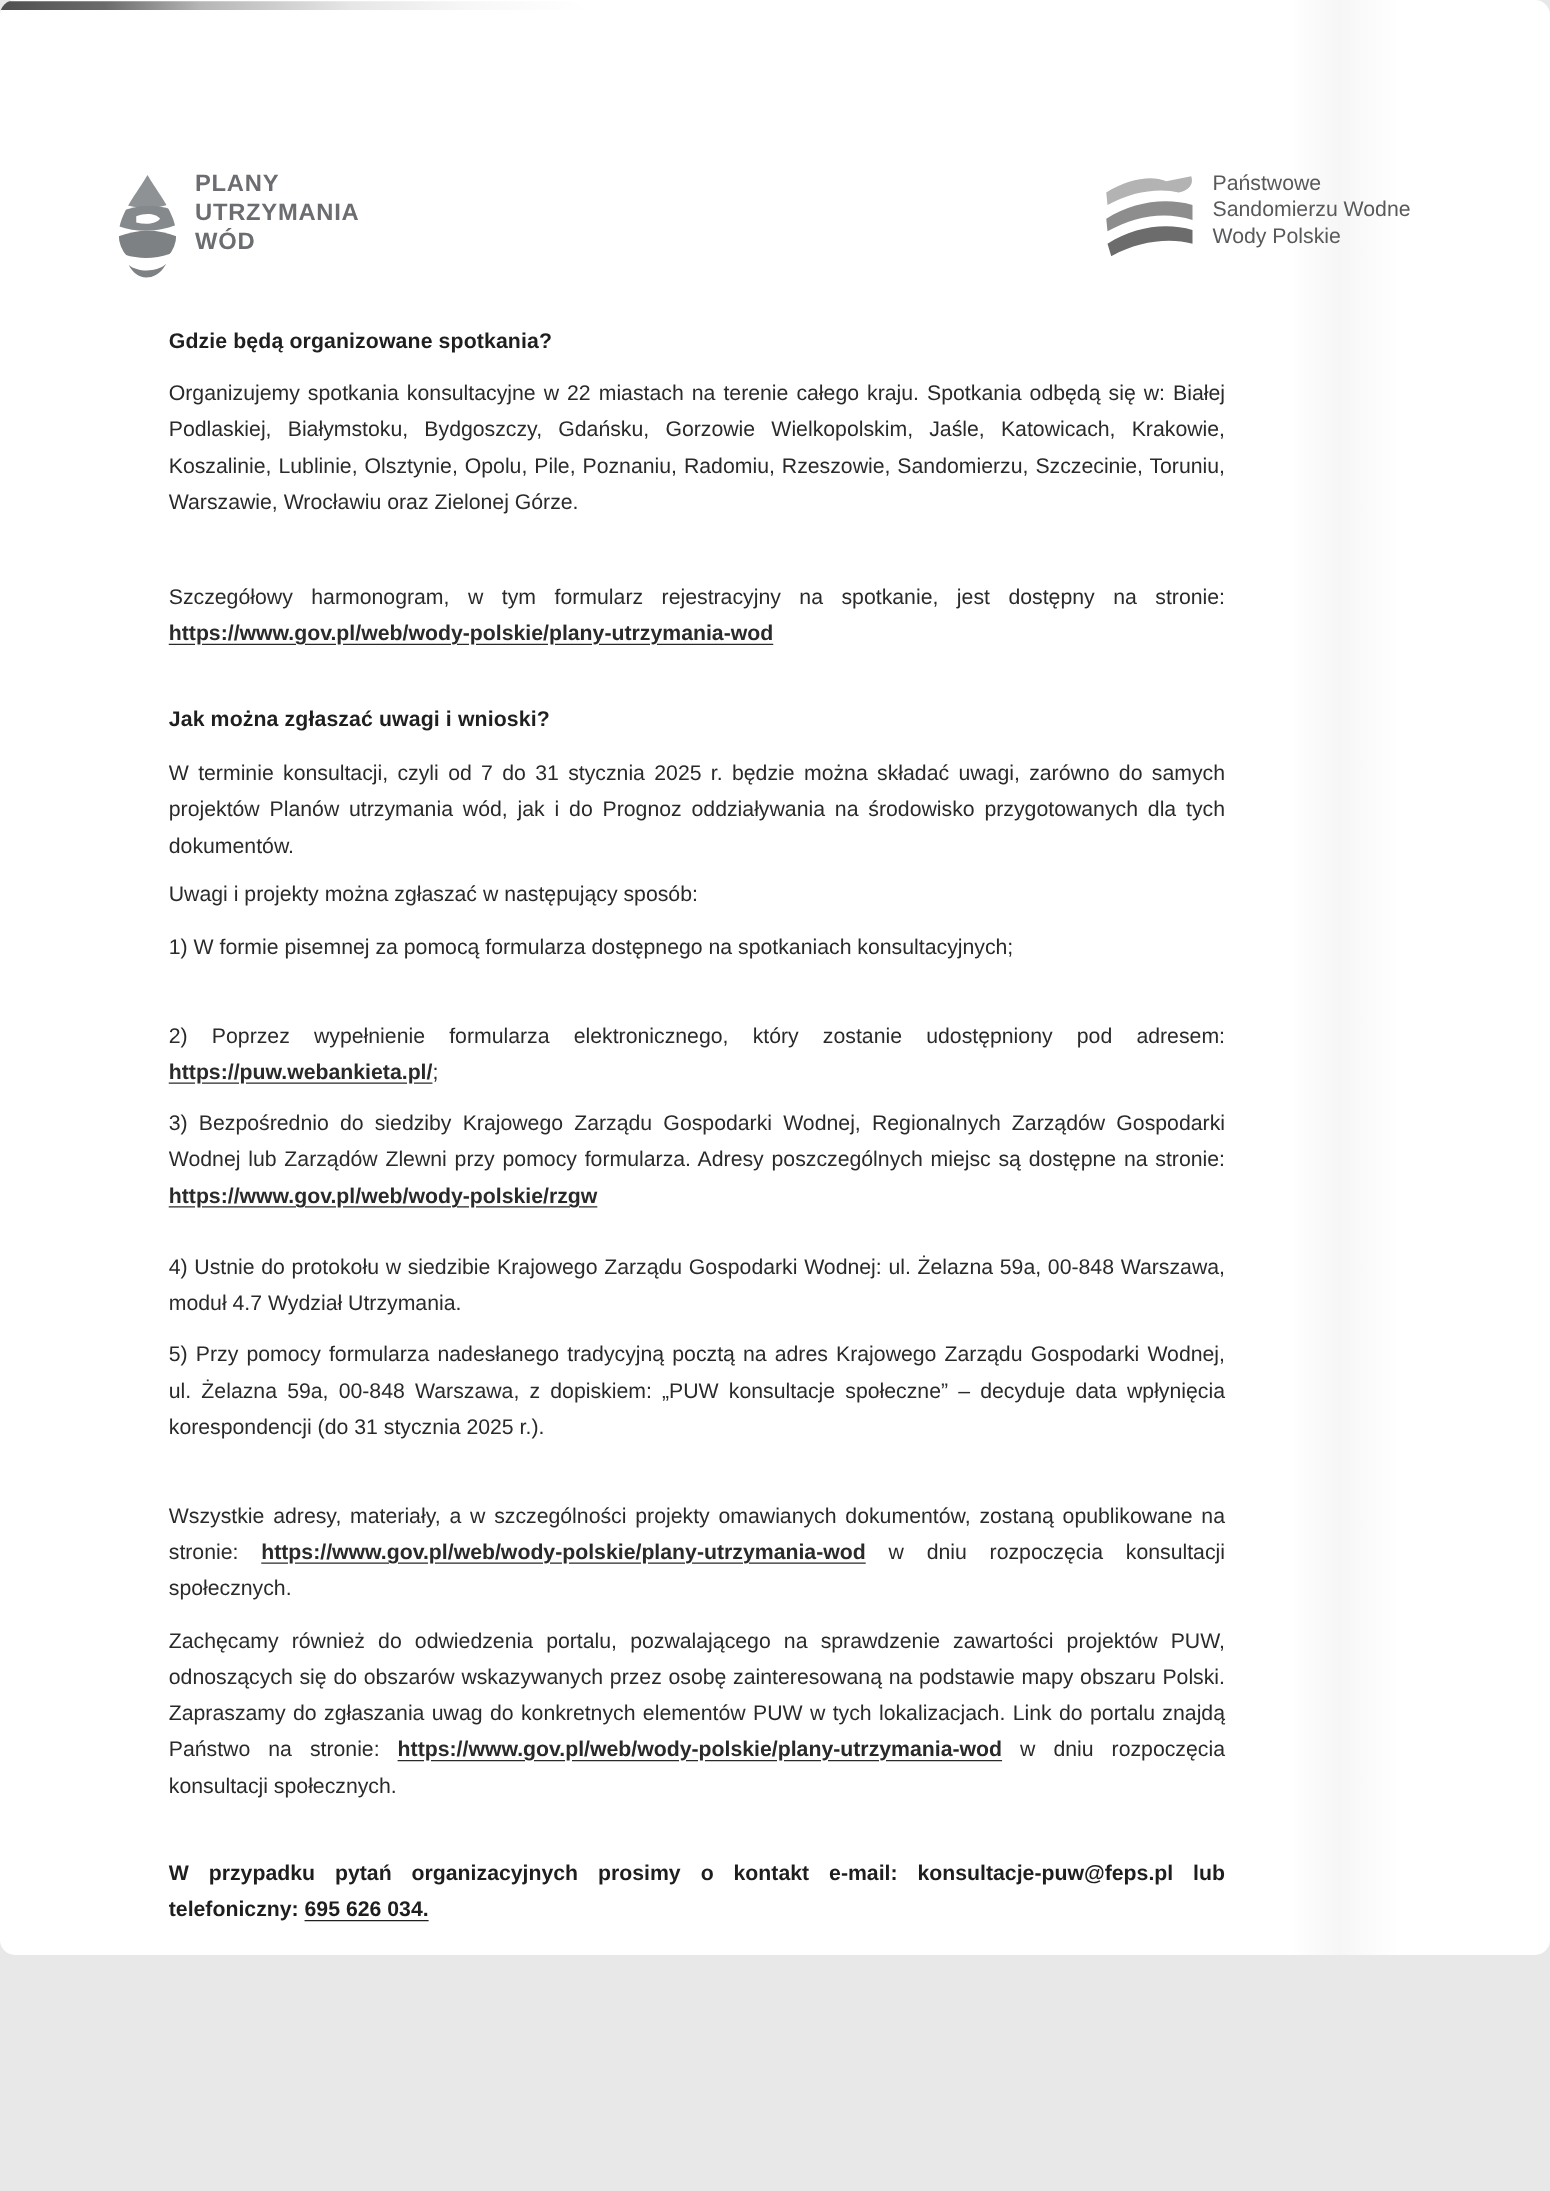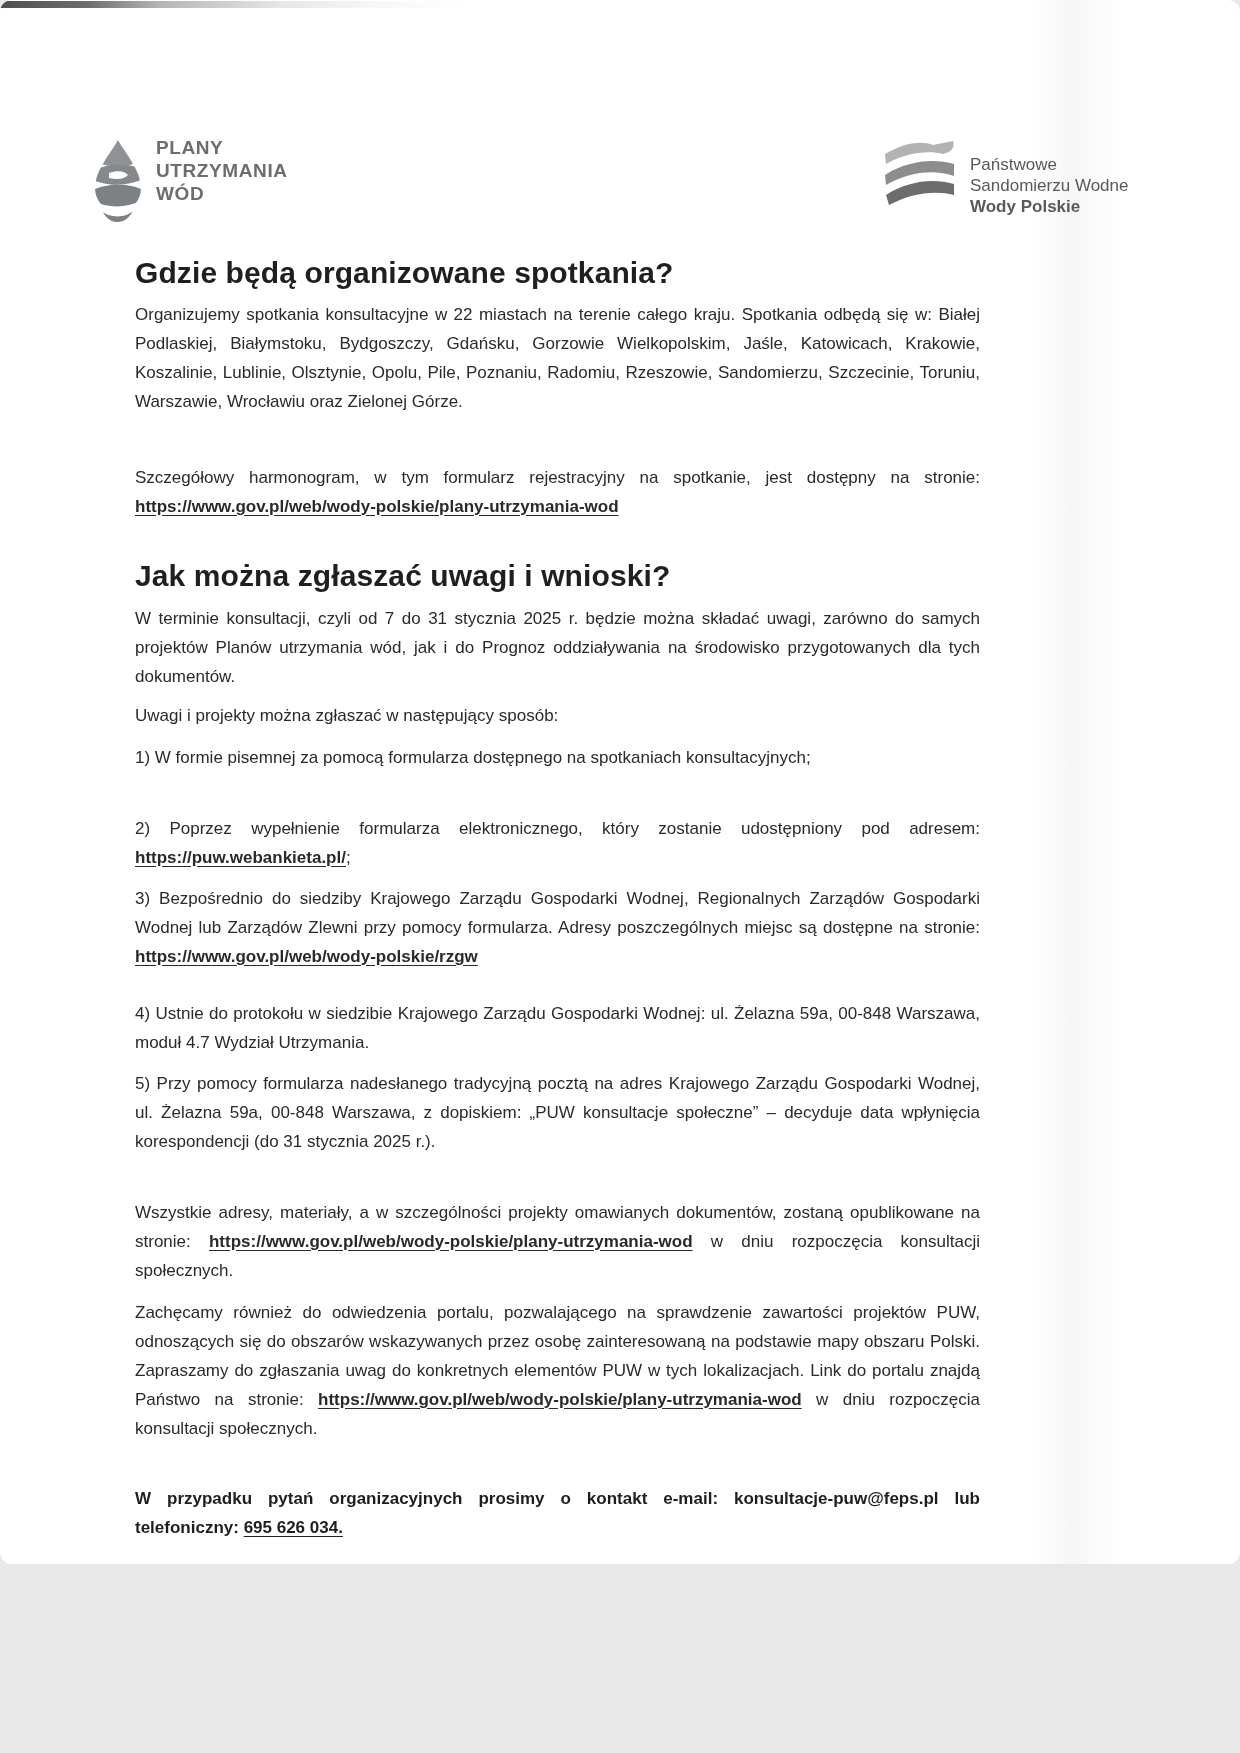--- a/index.html
+++ b/index.html
@@ -30,34 +30,34 @@
   .logo-left{position:absolute;left:95px;top:128px;display:flex;align-items:flex-start;}
   .logo-left .mark{width:46px;height:86px;margin-top:12px;}
   .logo-left .words{
     margin-left:15px;margin-top:8px;
     font-size:19px;font-weight:700;line-height:23px;
     color:#6b6d70;letter-spacing:.6px;
   }
   .logo-right{position:absolute;left:883px;top:136px;display:flex;align-items:flex-start;}
   .logo-right .mark{width:74px;height:66px;margin-top:3px;}
   .logo-right .words{
-    margin-left:13px;margin-top:18px;
+    margin-left:13px;margin-top:0;
     font-size:17px;line-height:21px;color:#58595b;
   }
-  .logo-right .words .b{font-weight:700;}
+  .logo-right .words .b{font-weight:400;}
   
   .content{position:absolute;left:135px;width:845px;}
   .blk{
     position:absolute;left:0;width:845px;
     font-size:17px;line-height:29px;
     text-align:justify;margin:0;
     color:#2a2a2a;
   }
   h2.blk{
-    font-size:30px;font-weight:700;color:#1f1f1f;
+    font-size:17px;font-weight:700;color:#1f1f1f;
     text-align:left;letter-spacing:.1px;
   }
   .bold{font-weight:700;color:#1e1e1e;}
   a.doclink{color:#2a2a2a;text-decoration:underline;text-underline-offset:3px;font-weight:bold;}
   .phone{font-weight:700;text-decoration:underline;text-underline-offset:3px;}
   
   .footer-rule{position:absolute;left:200px;top:1601px;width:846px;height:3px;background:#474747;}
   .footer-tagline{
     position:absolute;left:400px;top:1616px;width:646px;
     font-style:italic;font-size:17px;

